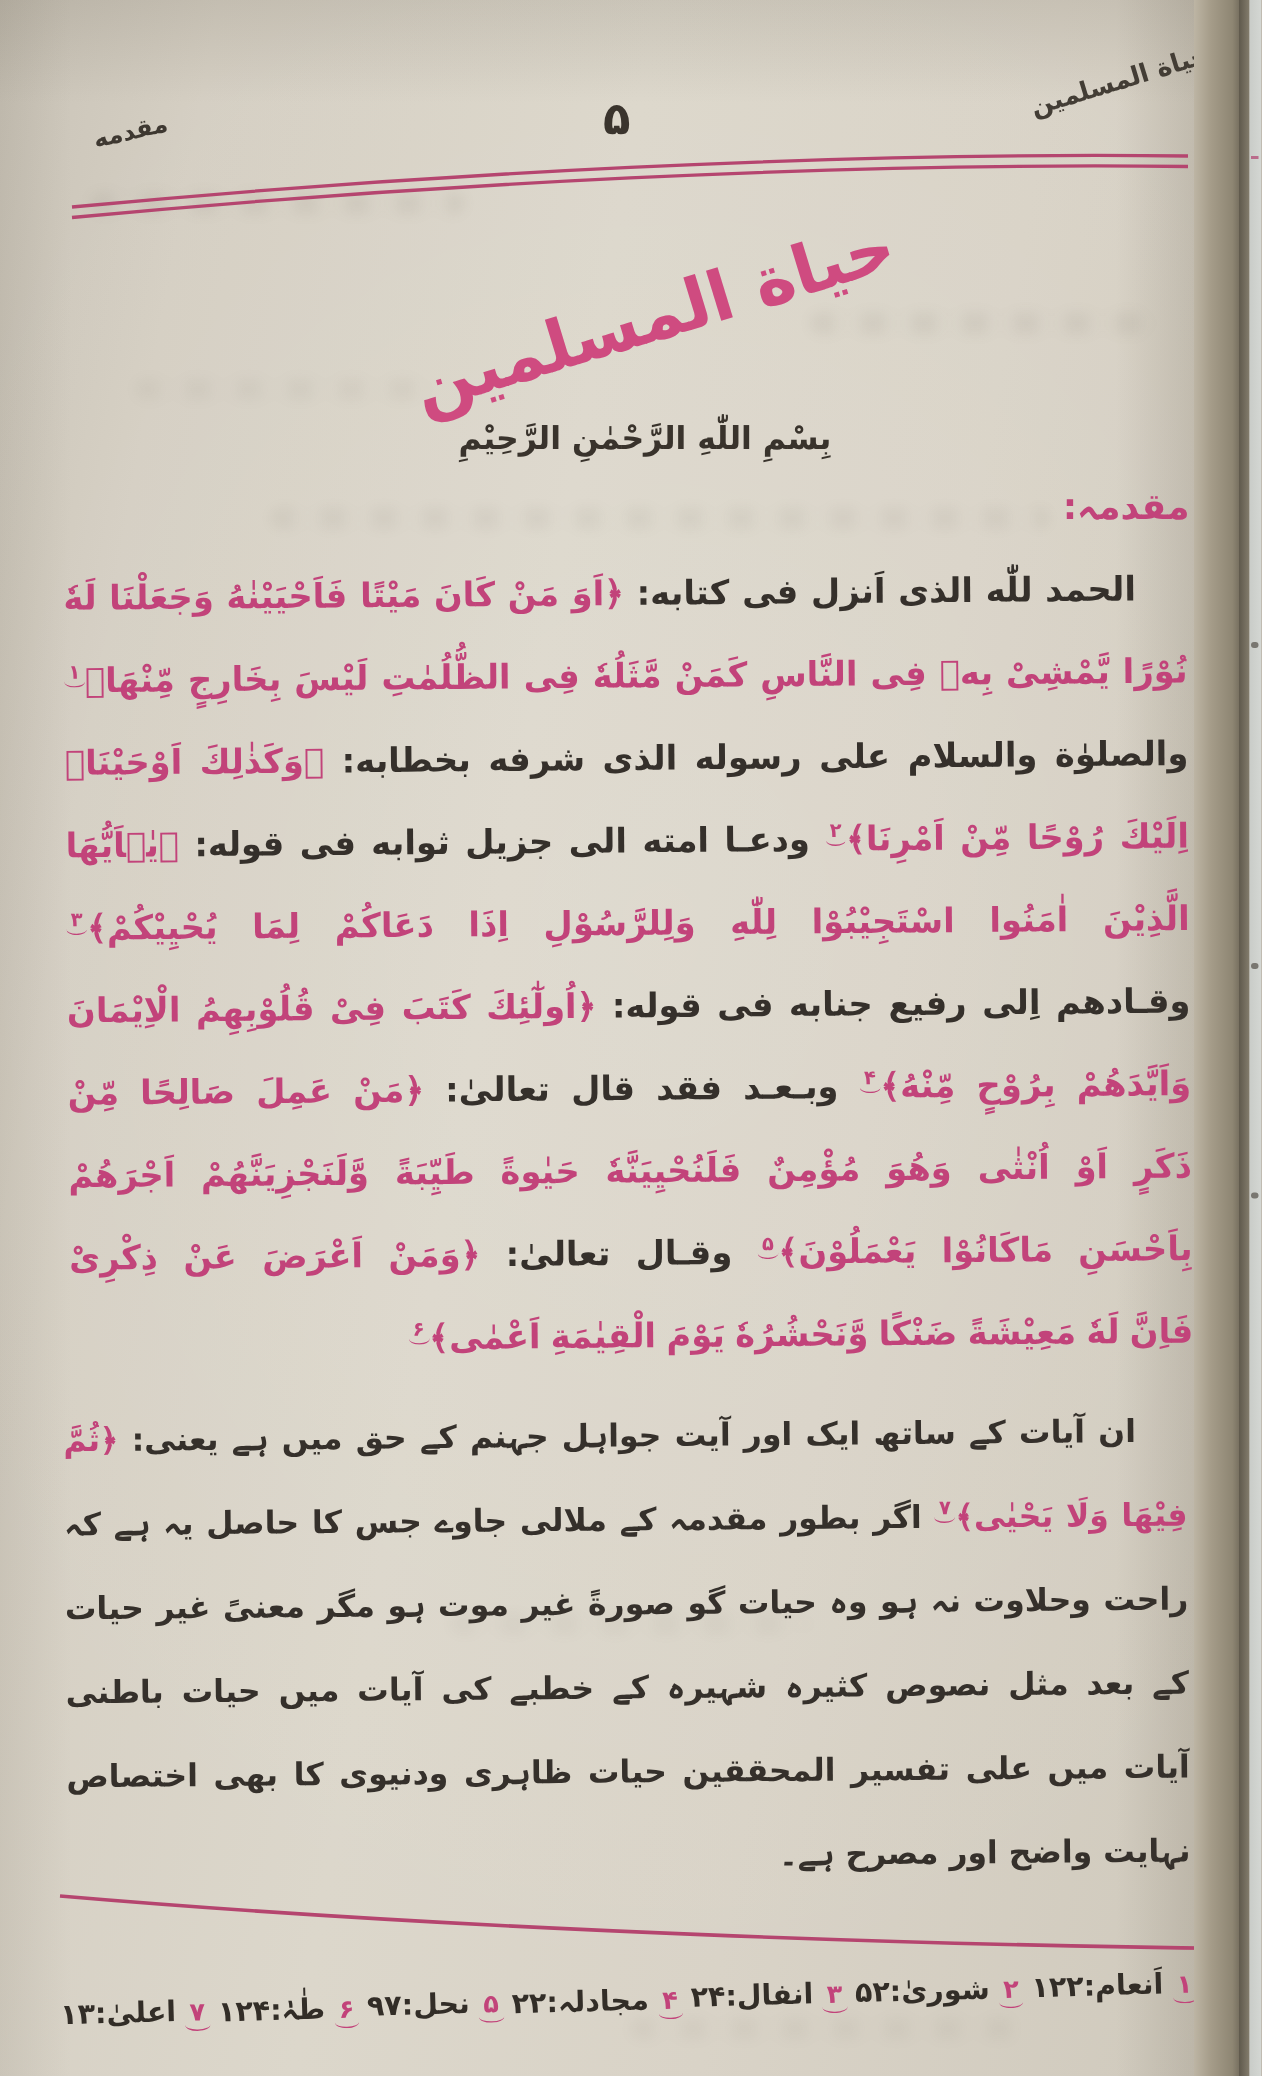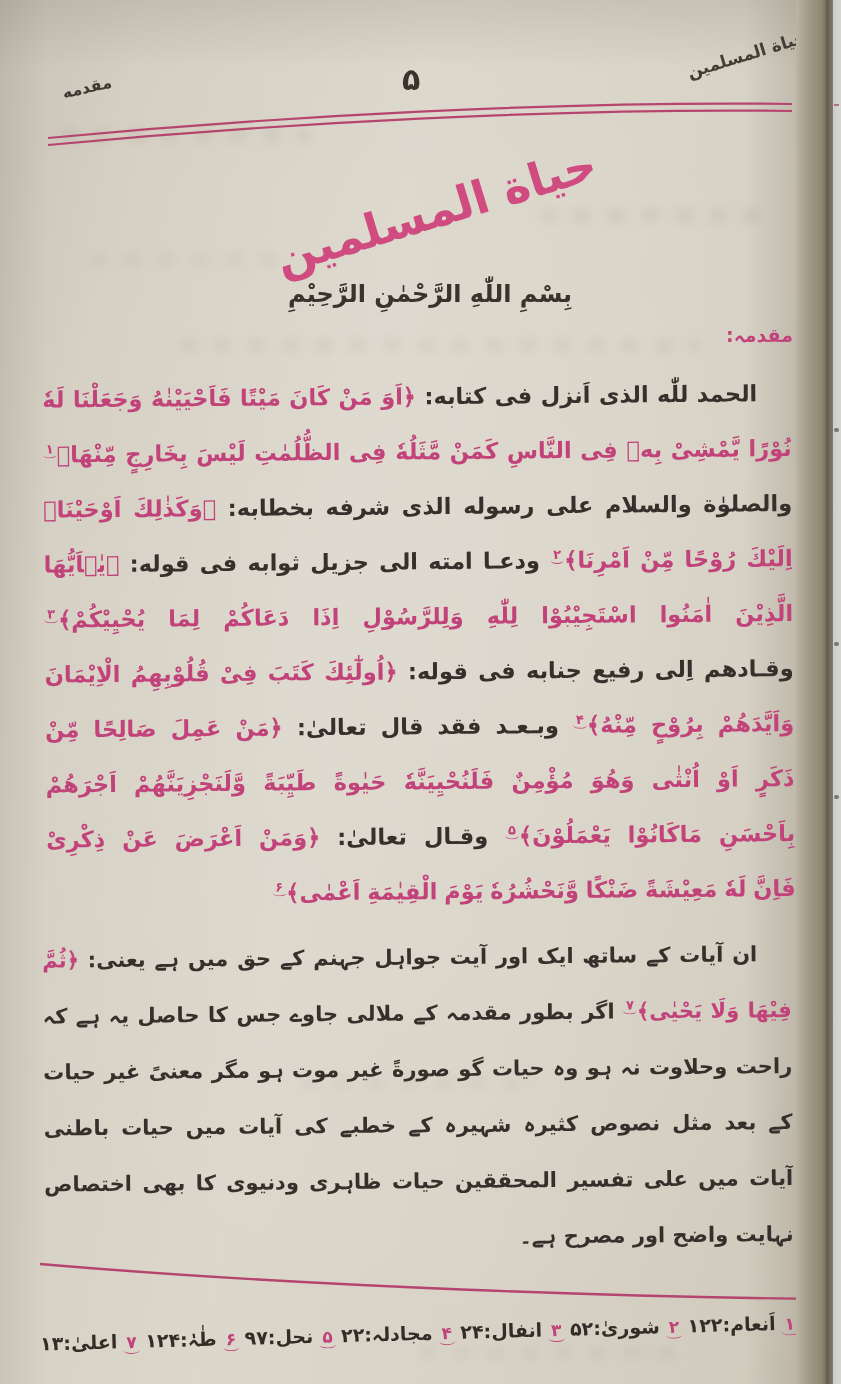--- a/index.html
+++ b/index.html
@@ -67,25 +67,25 @@
   svg.rules{position:absolute;left:0;top:0;pointer-events:none;}
 
   
   .main-title{
     position:absolute;left:282px;top:182px;width:320px;
     transform:rotate(-17deg);transform-origin:center;
     font-size:46px;font-weight:700;color:#cf4b80;text-align:center;white-space:nowrap;
   }
   .bismillah{
     position:absolute;left:250px;top:280px;width:360px;
-    font-size:24px;font-weight:700;color:#39332c;text-align:center;white-space:nowrap;
+    font-size:21px;font-weight:700;color:#39332c;text-align:center;white-space:nowrap;
   }
   .section-heading{
     position:absolute;right:48px;top:324px;
-    font-size:19px;font-weight:700;color:var(--pink);
+    font-size:24px;font-weight:700;color:var(--pink);
   }
 
   
   .para{
     position:absolute;left:42px;right:50px;direction:rtl;
     transform:rotate(-0.5deg);transform-origin:100% 0;
     color:var(--ink);
   }
   #ar-para{top:366px;font-size:22.5px;font-weight:700;word-spacing:-1px;}
   #ur-para{top:926px;font-size:21px;font-weight:700;}

